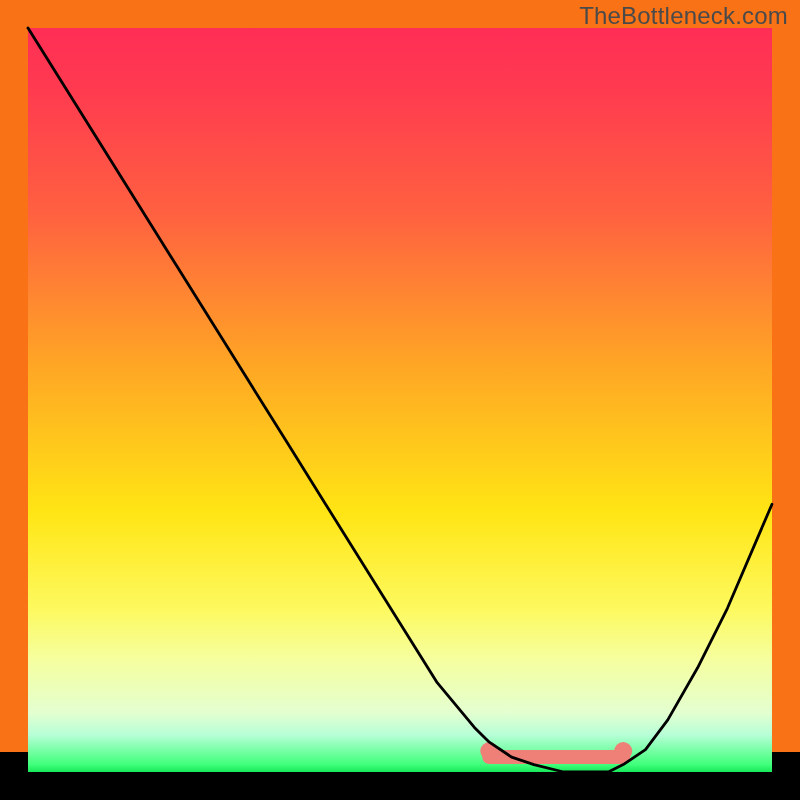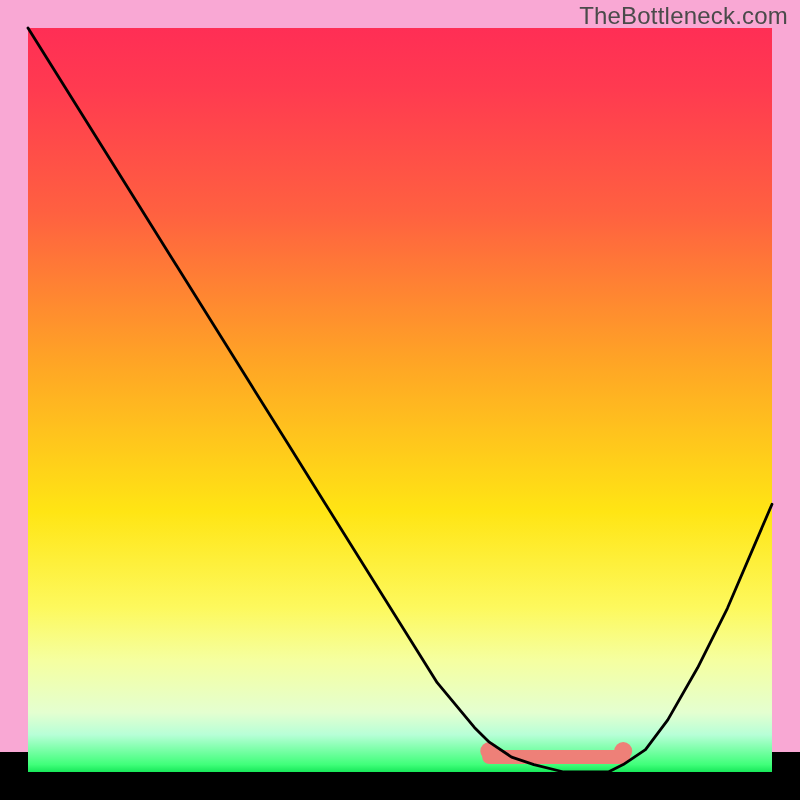--- a/index.html
+++ b/index.html
@@ -1,21 +1,21 @@
 <!DOCTYPE html>
 <html><head>
 <meta charset="utf-8">
 <style>
   * { margin: 0; padding: 0; box-sizing: border-box; }
   html, body { width: 800px; height: 800px; overflow: hidden; background: #000; }
   .frame {
     position: relative;
     width: 800px;
     height: 752px;
-    background: #f9a8d4;
+    background: #f97316;
   }
   .watermark {
     position: absolute;
     top: 2px;
     right: 12px;
     font-family: Arial, Helvetica, sans-serif;
     font-size: 24px;
     font-weight: 500;
     color: #4a4a4a;
     letter-spacing: 0.2px;

